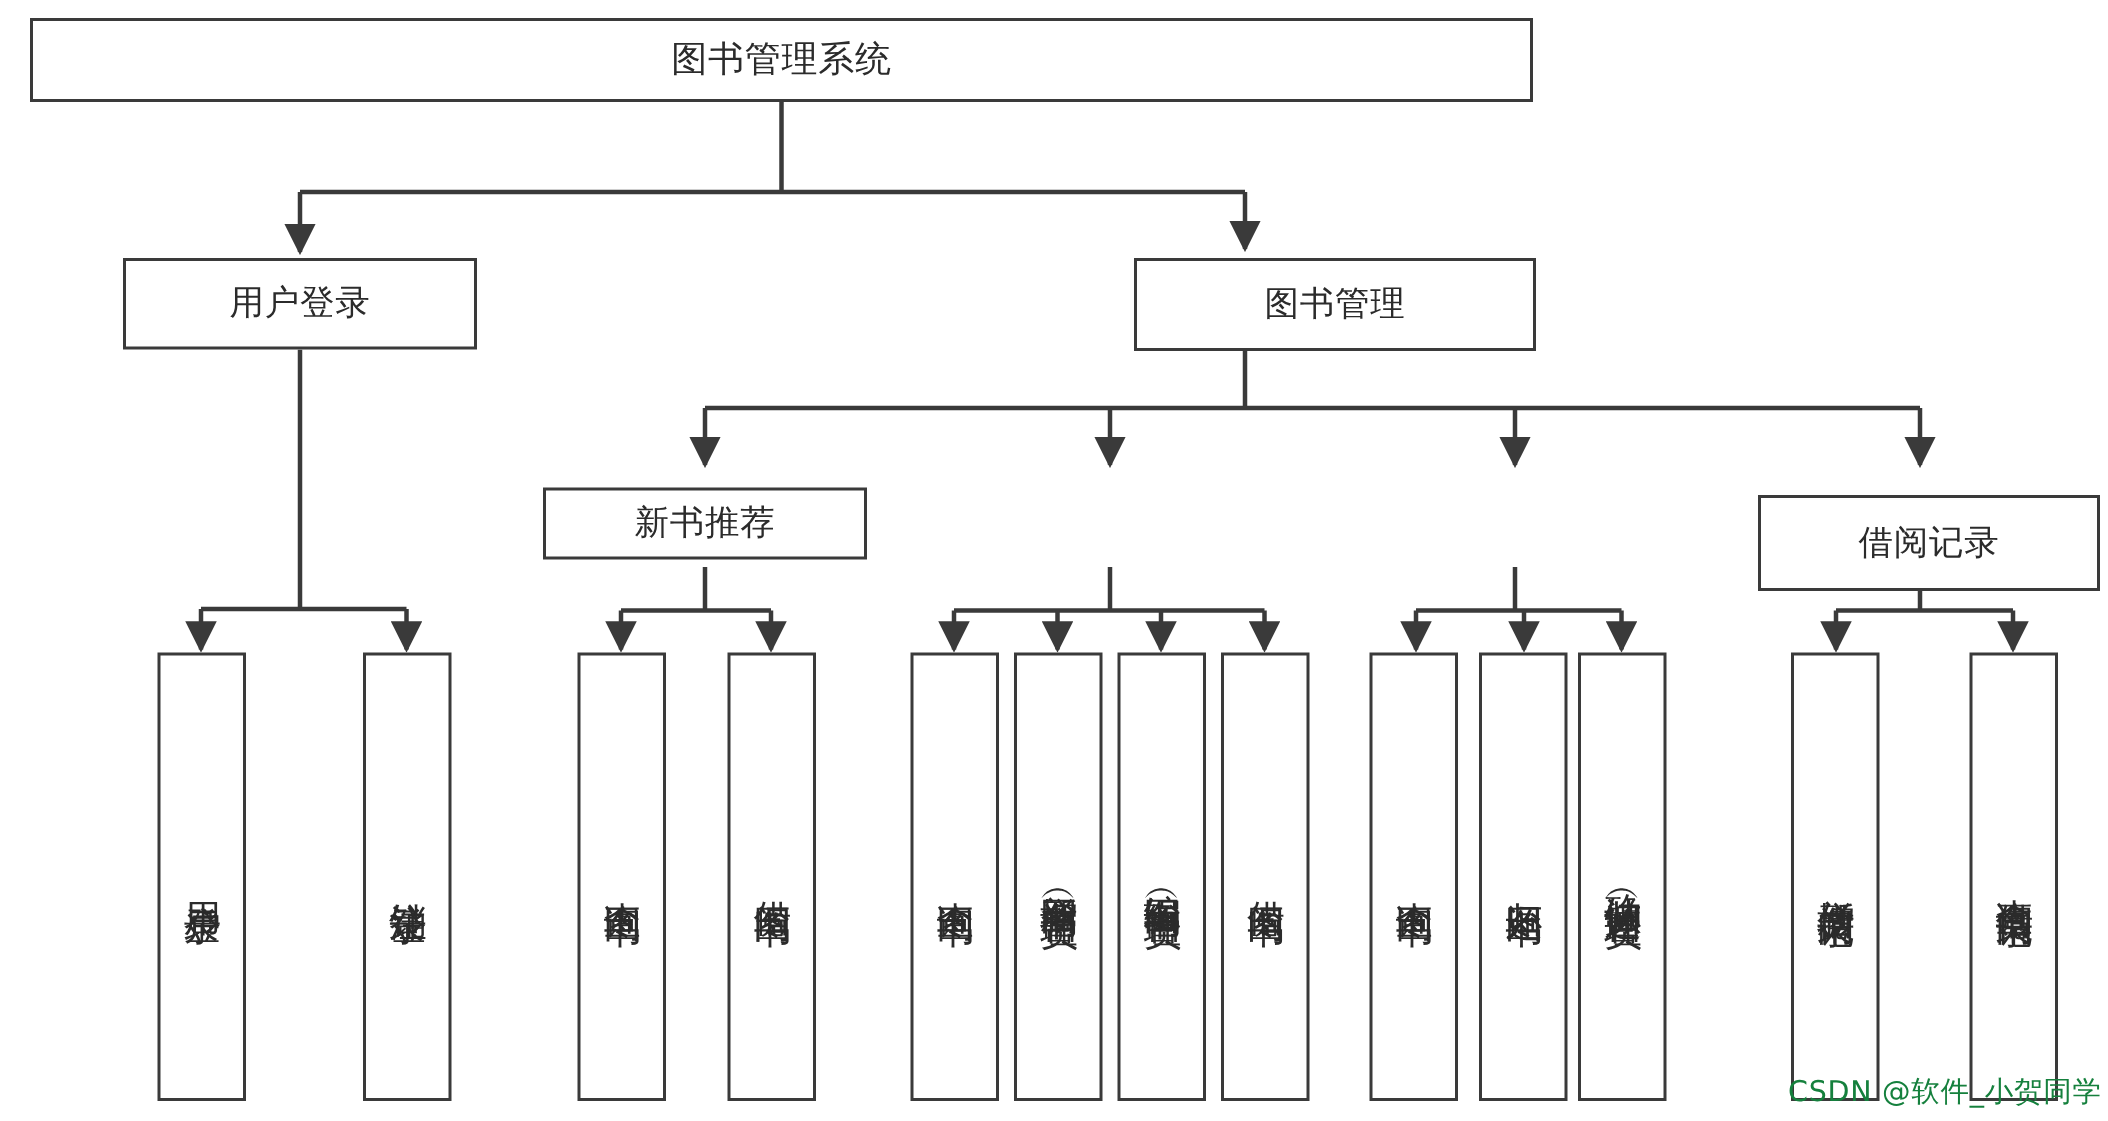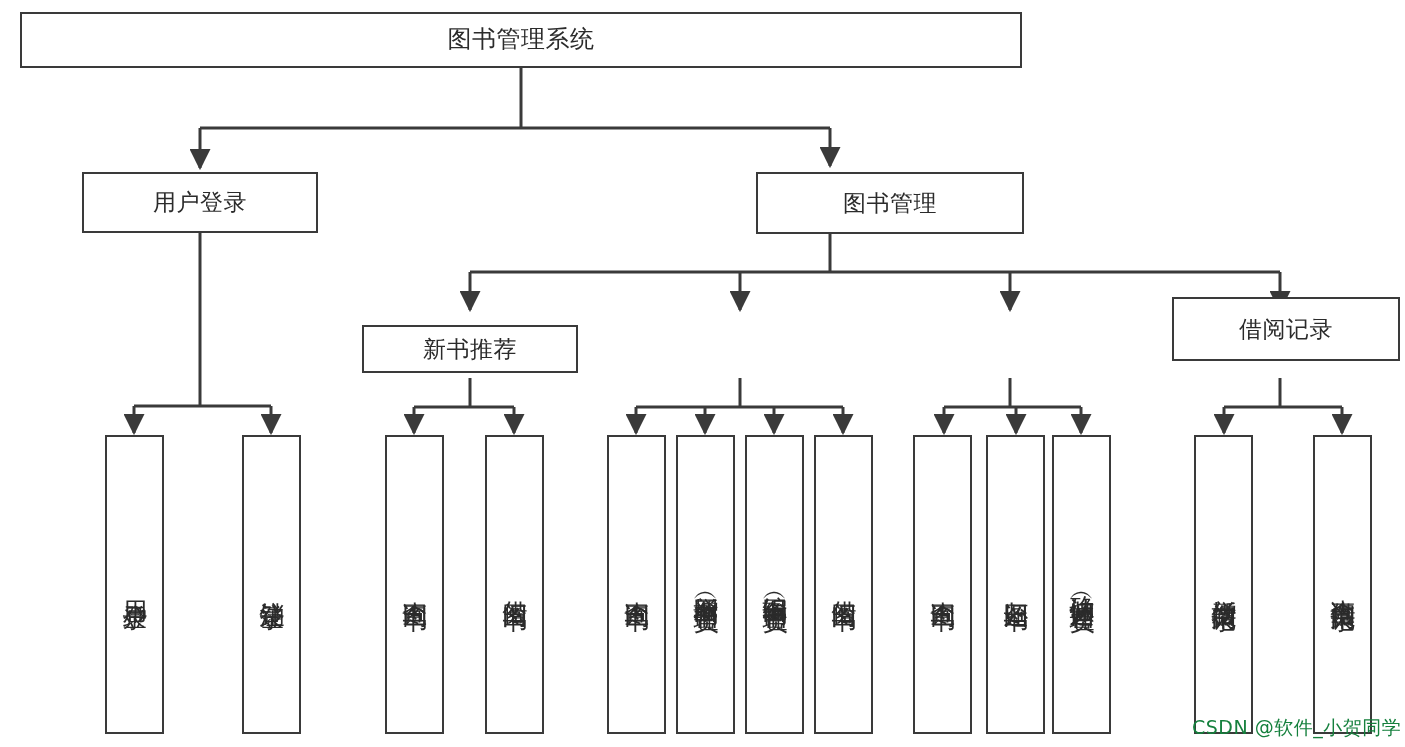--- a/index.html
+++ b/index.html
@@ -137,21 +137,21 @@
   <div class="node horizontal" style="left:712px; top:172px; width:268px; height:62px;margin-left:44px;">
     <span class="label">图书管理</span>
   </div>
 
   <div class="node horizontal" style="left:362px; top:325px; width:216px; height:48px;">
     <span class="label">新书推荐</span>
   </div>
 
 
 
-  <div class="node horizontal" style="left:1172px; top:297px; width:228px; height:64px;">
+  <div class="node horizontal" style="left:1172px; top:330px; width:228px; height:64px;">
     <span class="label">借阅记录</span>
   </div>
 
   <div class="node vertical" style="left:105px; top:435px; width:59px; height:299px;">
     <span class="label">用户登录</span>
   </div>
 
   <div class="node vertical" style="left:242px; top:435px; width:59px; height:299px;">
     <span class="label">注销登录</span>
   </div>

